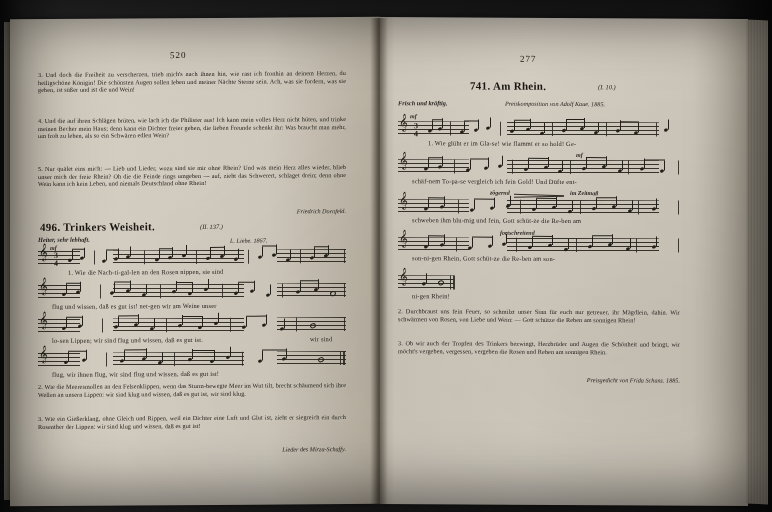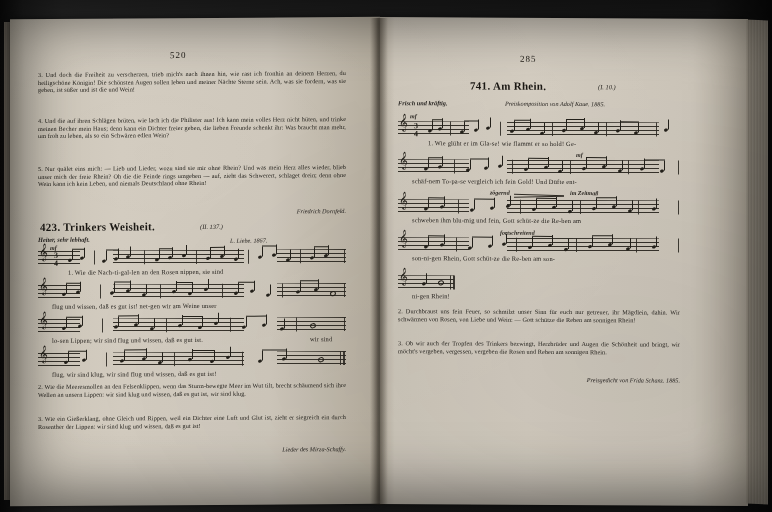--- a/index.html
+++ b/index.html
@@ -251,21 +251,21 @@
         <div class="pagenum" style="left:160px; top:32px;">520</div>
 
         <div class="prose" style="left:28px; top:52px; width:308px;">3. Und doch die Freiheit zu verscherzen, trieb mich's nach ihnen hin, wie rast ich fronhin an deinem Herzen, du heiligschöne Königin! Die schönsten Augen sollen leben und meiner Nächte Sterne sein. Ach, was sie fordern, was sie geben, ist süßer und ist die und Wein!</div>
 
         <div class="prose" style="left:28px; top:98px; width:308px;">4. Und die auf ihren Schlägen brüten, wie lach ich die Philister aus! Ich kann mein volles Herz nicht hüten, und trinke meinen Becher mein Haus; denn kann ein Dichter freier geben, die lieben Freunde schenkt ihr: Was braucht man mehr, um froh zu leben, als so ein Schwären edlen Wein?</div>
 
         <div class="prose" style="left:28px; top:146px; width:308px;">5. Nur quälet eins mich: — Lieb und Lieder, wozu sind sie mir ohne Rhein? Und was mein Herz alles wieder, blieb unser mich der freie Rhein? Oh die die Feinde rings umgeben — auf, zieht das Schwerert, schlaget drein; denn ohne Wein kann ich kein Leben, und niemals Deutschland ohne Rhein!</div>
 
         <div class="credit" style="left:160px; top:190px; width:176px;">Friedrich Dornfeld.</div>
 
-        <div class="hymn-title" style="left:30px; top:202px;">423. Trinkers Weisheit.</div>
+        <div class="hymn-title" style="left:30px; top:202px;">496. Trinkers Weisheit.</div>
         <div class="hymn-sub" style="left:190px; top:205px;">(II. 137.)</div>
 
         <div class="tempo" style="left:28px; top:217px;">Heiter, sehr lebhaft.</div>
         <div class="hymn-attr" style="left:220px; top:219px;">L. Liebe. 1867.</div>
 
         <div class="dyn" style="left:40px; top:226px;">mf</div>
 
         <div class="staff" style="left:28px; top:232px; width:308px; height:13.5px;"></div>
         <div class="clef" style="left:29px; top:226px;">𝄞</div>
         <div class="timesig" style="left:44px; top:233px;">3<br>4</div>
@@ -418,32 +418,32 @@
         <div class="stem" style="left:204px; top:333px;"></div>
         <div class="beam" style="left:182px; top:332px; width:23px;"></div>
         <div class="note" style="left:216px; top:338px;"></div>
         <div class="stem" style="left:220px; top:329px;"></div>
         <div class="note" style="left:248px; top:342px;"></div>
         <div class="stem" style="left:252px; top:333px;"></div>
         <div class="note" style="left:272px; top:340px;"></div>
         <div class="stem" style="left:276px; top:331px;"></div>
         <div class="beam" style="left:252px; top:332px; width:25px;"></div>
         <div class="note hollow" style="left:308px; top:340px;"></div>
-        <div class="lyric" style="left:42px; top:352px;">flug, wir sind klug, wir sind flug und wissen, daß es gut ist!</div>
+        <div class="lyric" style="left:42px; top:352px;">flug, wir ihnen flug, wir sind flug und wissen, daß es gut ist!</div>
 
         <div class="prose" style="left:28px; top:364px; width:308px;">2. Wie die Meeresmollen an den Felsenklippen, wenn das Sturm-bewegte Meer im Wut tilt, brecht schäumend sich ihre Wellen an unsern Lippen: wir sind klug und wissen, daß es gut ist, wir sind klug.</div>
         <div class="prose" style="left:28px; top:396px; width:308px;">3. Wie ein Gießerklang, ohne Gleich und Rippen, weil ein Dichter eine Luft und Glut ist, zieht er siegreich ein durch Rosenther der Lippen: wir sind klug und wissen, daß es gut ist!</div>
         <div class="credit" style="left:160px; top:428px; width:176px;">Lieder des Mirza-Schaffy.</div>
       </div>
     </div>
 
     <div class="page page-right">
       <div class="content">
 
-        <div class="pagenum" style="left:140px; top:36px;">285</div>
+        <div class="pagenum" style="left:140px; top:36px;">277</div>
 
         <div class="hymn-title" style="left:90px; top:62px;">741. Am Rhein.</div>
         <div class="hymn-sub" style="left:218px; top:65px;">(I. 10.)</div>
 
         <div class="tempo" style="left:18px; top:82px;">Frisch und kräftig.</div>
         <div class="hymn-attr" style="left:125px; top:82px;">Preiskomposition von Adolf Kaue. 1885.</div>
 
         <div class="dyn" style="left:30px; top:96px;">mf</div>
 
         <div class="staff" style="left:18px; top:104px; width:282px; height:13.5px;"></div>

